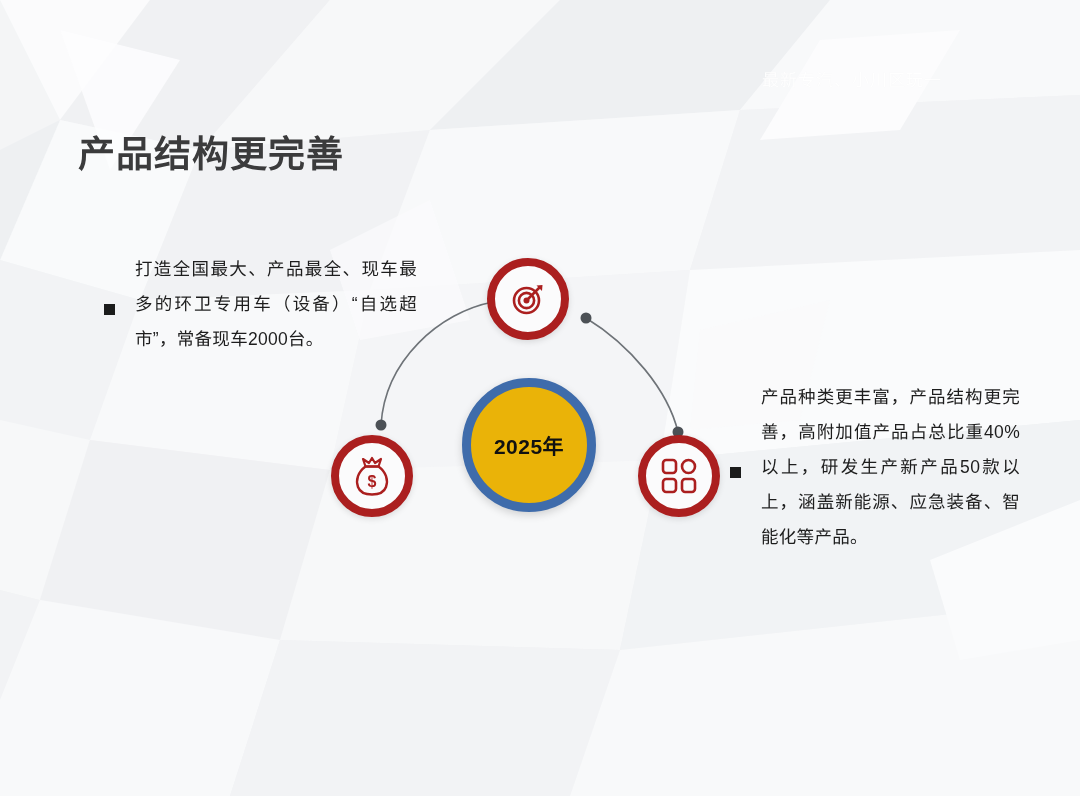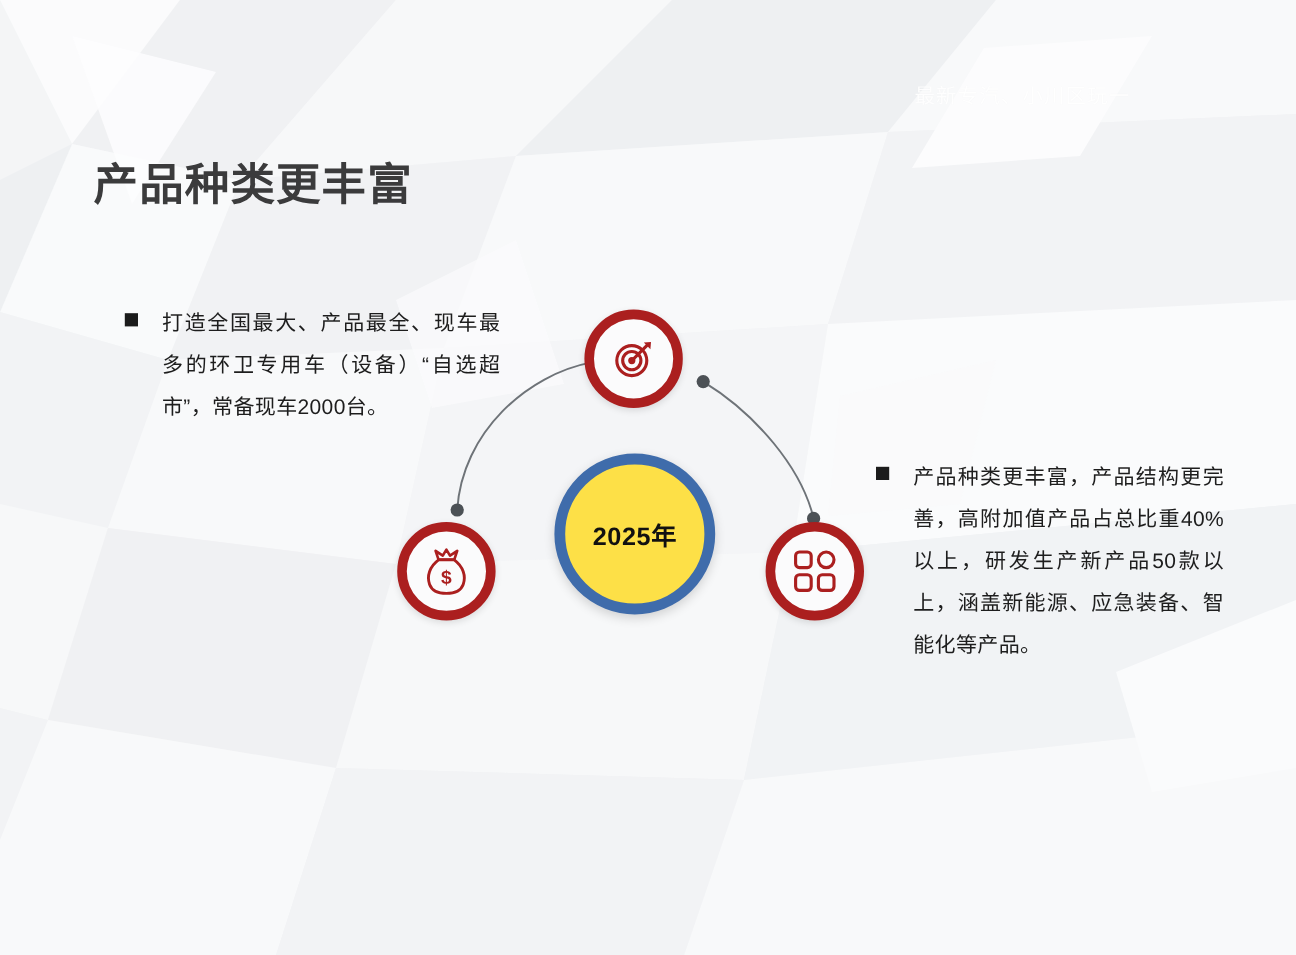--- a/index.html
+++ b/index.html
@@ -39,21 +39,21 @@
     font-weight:bold;
     color:#3b3b3c;
     letter-spacing:1px;
     white-space:nowrap;
   }
 
   
   .bullet {
     position:absolute;
     display:flex;
-    align-items:flex-start;
+    align-items:center;
   }
   .bullet-marker {
     width:11px; height:11px;
     background:#1b1b1b;
     flex:0 0 auto;
     margin-top:9px;
     margin-right:20px;
   }
   .bullet-text {
     font-size:17.5px;
@@ -87,21 +87,21 @@
   }
   #node-target { top:258px; left:487px; }
   #node-money  { top:435px; left:331px; }
   #node-grid   { top:435px; left:638px; }
 
   #node-center {
     top:378px; left:462px;
     width:134px; height:134px;
     border:9px solid #3f6cab;
     box-shadow:0 3px 9px rgba(0,0,0,0.16);
-    background:#fde047;
+    background:#eab308;
   }
   .center-label {
     font-size:21px;
     font-weight:bold;
     color:#111;
     letter-spacing:0.5px;
   }
   .node svg { display:block; }
 </style>
 </head>
@@ -145,21 +145,21 @@
       <polygon points="820,40 960,30 900,130 760,140" fill="#fcfcfd"></polygon>
       <polygon points="930,560 1080,500 1080,640 960,660" fill="#fafbfc"></polygon>
       <polygon points="60,30 180,60 110,170" fill="#fdfdfe" opacity="0.85"></polygon>
       <polygon points="330,250 430,200 470,320 360,340" fill="#fbfbfc" opacity="0.7"></polygon>
       <polygon points="700,330 830,300 800,420 690,430" fill="#fafafb" opacity="0.7"></polygon>
     </g>
   </svg>
 
   <div class="watermark">最新专汽、小川区玩一</div>
 
-  <h1 class="title">产品种类更丰富</h1>
+  <h1 class="title">产品结构更完善</h1>
 
   <svg class="diagram" viewBox="0 0 1080 796" preserveAspectRatio="none">
 
     <path d="M 381,425 C 385,360 440,312 493,302" fill="none" stroke="#6e7378" stroke-width="1.6"></path>
     <circle cx="381" cy="425" r="5.5" fill="#4c5156"></circle>
     <circle cx="493" cy="302" r="5.5" fill="#4c5156"></circle>
 
     <path d="M 586,318 C 630,345 668,390 678,432" fill="none" stroke="#6e7378" stroke-width="1.6"></path>
     <circle cx="586" cy="318" r="5.5" fill="#4c5156"></circle>
     <circle cx="678" cy="432" r="5.5" fill="#4c5156"></circle>

